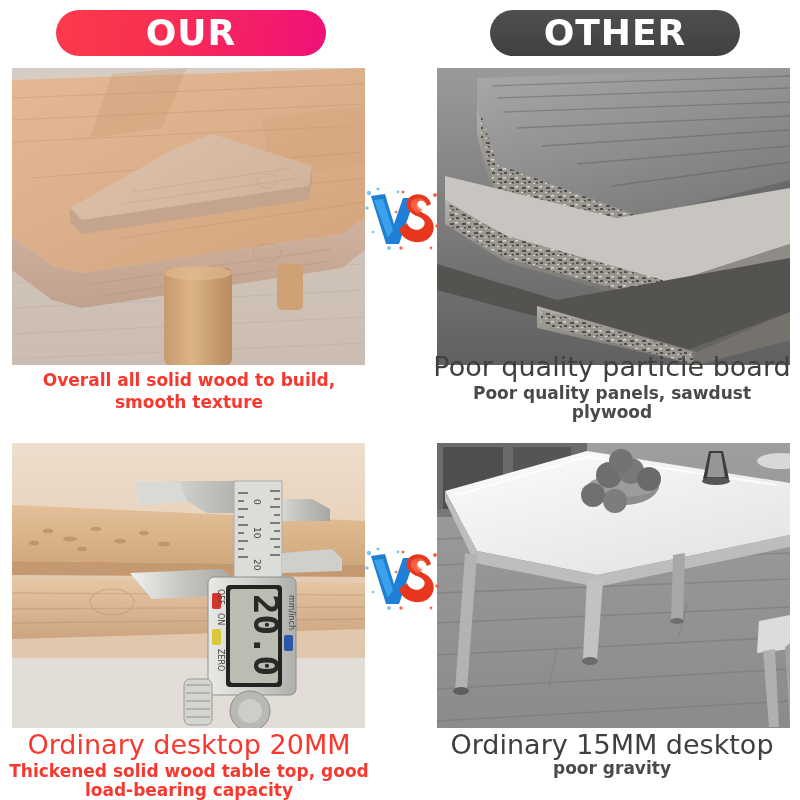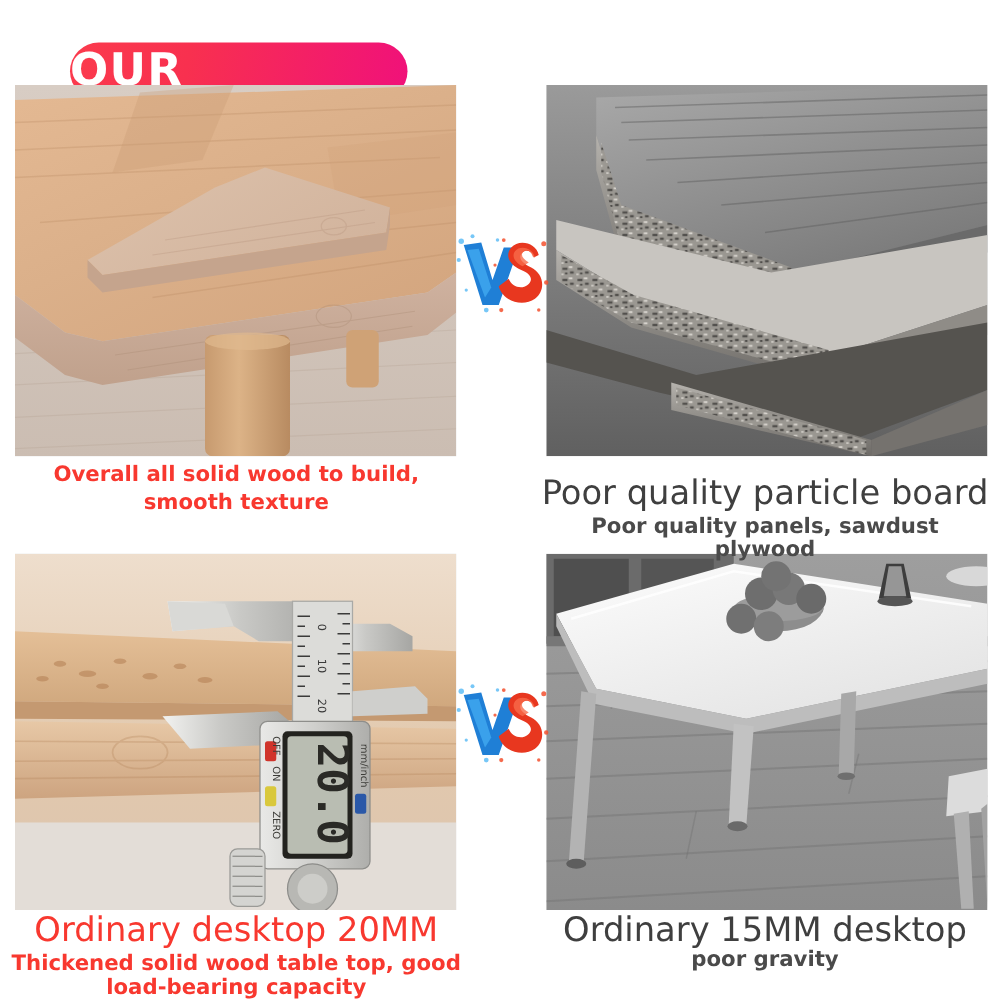--- a/index.html
+++ b/index.html
@@ -13,27 +13,26 @@
     position: relative;
     width: 800px; height: 800px;
     background: #ffffff;
   }
 
   
   .badge {
     position: absolute;
     height: 46px;
     border-radius: 23px;
-    display: flex; align-items: center; justify-content: flex-start;
+    display: flex; align-items: center; justify-content: center;
     color: #ffffff;
     font-size: 36px;
     font-weight: bold;
     letter-spacing: 1px;
     line-height: 1;
-    margin-top: 24px;
   }
   #badge-our {
     left: 56px; top: 10px; width: 270px;
     background: linear-gradient(100deg, #fb3b4d 0%, #f8304f 35%, #f0117a 100%);
   }
   #badge-other {
     left: 490px; top: 10px; width: 250px;
     background: linear-gradient(180deg, #4e4e4e 0%, #484848 50%, #404040 100%);
   }
 
@@ -65,21 +64,21 @@
     display: block;
     font-size: 17px;
     font-weight: bold;
     margin-top: 3px;
   }
   .cap-good .title, .cap-good .sub { color: #f8382f; }
   .cap-bad  .title { color: #3f3f3f; }
   .cap-bad  .sub   { color: #4a4a4a; }
 
   #cap-tl { left: 0px;   top: 368px; width: 378px; }
-  #cap-tr { left: 424px; top: 380px; width: 376px; }
+  #cap-tr { left: 424px; top: 352px; width: 376px; }
   #cap-bl { left: 0px;   top: 730px; width: 378px; }
   #cap-br { left: 424px; top: 730px; width: 376px; }
 
   
   .vs {
     position: absolute;
     width: 74px; height: 66px;
   }
   #vs-top    { left: 365px; top: 186px; }
   #vs-bottom { left: 365px; top: 546px; }
@@ -87,20 +86,23 @@
 </style>
 </head>
 <body>
 
 <div id="root">
 
   <div class="badge" id="badge-our">
     <span>OUR</span>
   </div>
 
+  <div class="badge" id="badge-other">
+    <span>OTHER</span>
+  </div>
 
   <div class="photo" id="photo-tl">
     <svg viewBox="0 0 353 297" preserveAspectRatio="none">
       <defs>
         <linearGradient id="flrG" x1="0" y1="0" x2="0" y2="1">
           <stop offset="0" stop-color="#d8cdc4"></stop>
           <stop offset="1" stop-color="#cbbdb2"></stop>
         </linearGradient>
         <linearGradient id="topG" x1="0.1" y1="0" x2="0.9" y2="1">
           <stop offset="0" stop-color="#e3b892"></stop>

